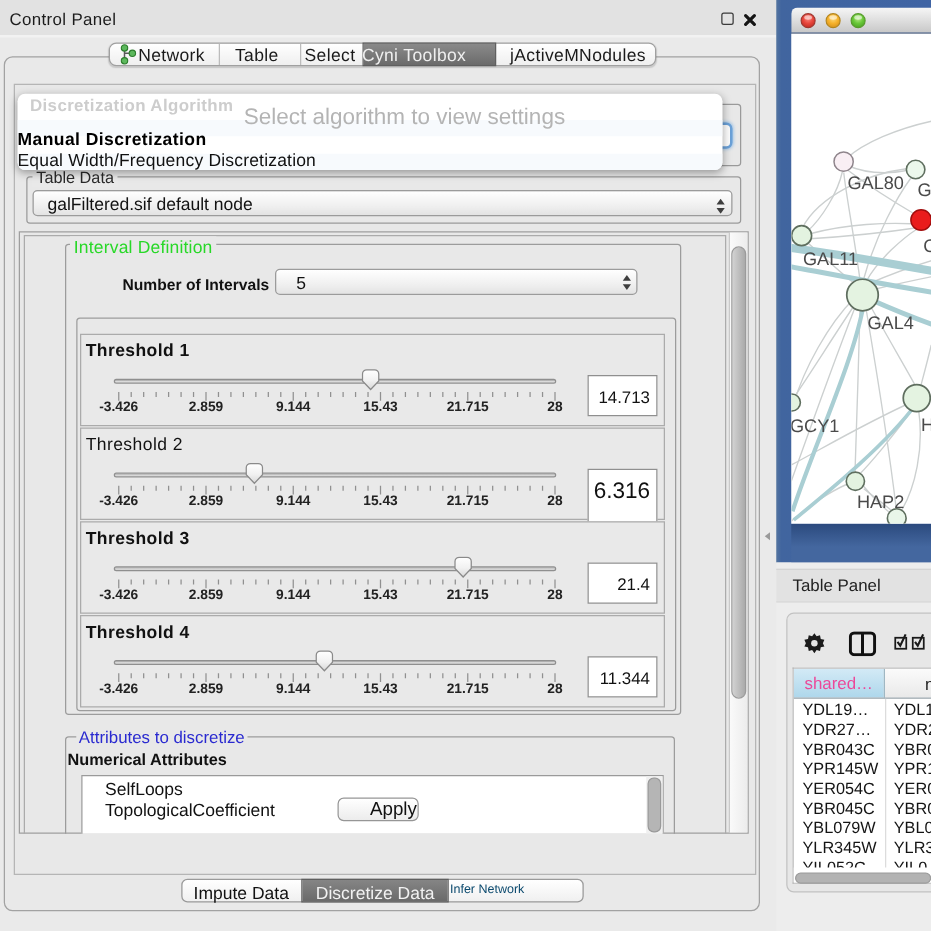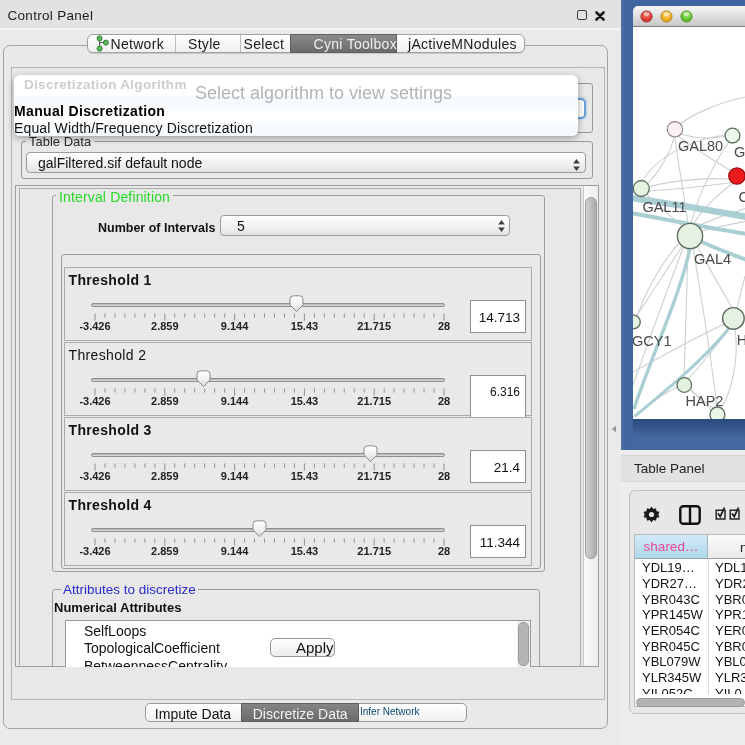--- a/index.html
+++ b/index.html
@@ -33,23 +33,23 @@
 <div class="abs" style="left:289.5px;top:33.5px;width:107.5px;height:19.5px;background:linear-gradient(#8a8a8a,#6b6b6b);border:1px solid #5f5f5f"></div>
 <div class="abs" style="left:174.6px;top:34.5px;width:1px;height:17.5px;background:#bcbcbc"></div>
 <div class="abs" style="left:239.7px;top:34.5px;width:1px;height:17.5px;background:#bcbcbc"></div>
 <svg class="abs" style="left:94.5px;top:35px" width="15" height="17" viewBox="0 0 15 17">
 <path d="M4.6,3.3 L4.6,13.6 M4.6,7.5 L10.9,7.5" stroke="#5a5a5a" stroke-width="1.2" fill="none"></path>
 <circle cx="4.6" cy="3.3" r="2.55" fill="#5cb85c" stroke="#2e7d2e" stroke-width="0.9"></circle>
 <circle cx="10.9" cy="7.6" r="2.55" fill="#5cb85c" stroke="#2e7d2e" stroke-width="0.9"></circle>
 <circle cx="4.6" cy="13.6" r="2.55" fill="#5cb85c" stroke="#2e7d2e" stroke-width="0.9"></circle>
   </svg>
 <div class="abs" style="left:110.5px;top:36px;font-size:14px;letter-spacing:0.3px;color:#1a1a1a">Network</div>
-<div class="abs" style="left:188px;top:36px;font-size:14px;letter-spacing:0.3px;color:#1a1a1a">Style</div>
+<div class="abs" style="left:188px;top:36px;font-size:14px;letter-spacing:0.3px;color:#1a1a1a">Table</div>
 <div class="abs" style="left:243.6px;top:36px;font-size:14px;letter-spacing:0.3px;color:#1a1a1a">Select</div>
-<div class="abs" style="left:289.5px;top:36px;width:107.5px;text-align:right;font-size:14px;letter-spacing:0.3px;color:#efefef">Cyni Toolbox</div>
+<div class="abs" style="left:289.5px;top:36px;width:107.5px;text-align:left;font-size:14px;letter-spacing:0.3px;color:#efefef">Cyni Toolbox</div>
 <div class="abs" style="left:408px;top:36px;font-size:14px;letter-spacing:0.3px;color:#1a1a1a">jActiveMNodules</div>
 
 <div class="abs" style="left:20.5px;top:83px;width:572px;height:50px;border:1px solid #9a9a9a;border-radius:3px"></div>
 <div class="abs" style="left:560px;top:97.5px;width:26px;height:21.5px;border:2px solid #6ba1d8;border-radius:5px;background:#fdfdfd;box-shadow:0 0 3px #86b7e6"></div>
 
 <div class="abs" style="left:20.5px;top:141px;width:572px;height:37.5px;border:1px solid #9a9a9a;border-radius:3px"></div>
 <div class="abs" style="left:26px;top:134px;font-size:13px;color:#2a2a2a;background:#e9e9e9;padding:0 3px">Table Data</div>
 <div class="abs" style="left:25.5px;top:151.5px;width:560px;height:21.5px;border:1px solid #9b9b9b;border-radius:4px;background:linear-gradient(#ffffff,#ededed 70%,#e3e3e3)"></div>
 <div class="abs" style="left:38px;top:155px;font-size:14px;color:#111">galFiltered.sif default node</div>
 <svg class="abs" style="left:572.5px;top:158.5px" width="7" height="12" viewBox="0 0 7 12">
@@ -171,21 +171,21 @@
         </svg>
 <div style="position:absolute;left:60.0px;top:394.5px;width:70px;text-align:center;font-size:11px;font-weight:bold;color:#222">-3.426</div>
         <div style="position:absolute;left:129.8px;top:394.5px;width:70px;text-align:center;font-size:11px;font-weight:bold;color:#222">2.859</div>
         <div style="position:absolute;left:199.6px;top:394.5px;width:70px;text-align:center;font-size:11px;font-weight:bold;color:#222">9.144</div>
         <div style="position:absolute;left:269.4px;top:394.5px;width:70px;text-align:center;font-size:11px;font-weight:bold;color:#222">15.43</div>
         <div style="position:absolute;left:339.2px;top:394.5px;width:70px;text-align:center;font-size:11px;font-weight:bold;color:#222">21.715</div>
         <div style="position:absolute;left:409.0px;top:394.5px;width:70px;text-align:center;font-size:11px;font-weight:bold;color:#222">28</div>
 <svg style="position:absolute;left:195.7px;top:370.0px" width="15" height="18" viewBox="0 0 15 18">
           <path d="M1,4.2 A3.4,3.4 0 0 1 4.4,0.8 L10.6,0.8 A3.4,3.4 0 0 1 14,4.2 L14,9.8 L7.5,16.6 L1,9.8 Z" fill="url(#thg)" stroke="#8a8a8a" stroke-width="1"></path>
         </svg>
-<div style="position:absolute;left:470px;top:375.0px;width:56px;height:46px;border:1px solid #8f8f8f;background:#fff;font-size:12px;color:#111;text-align:right;line-height:33px;padding-right:5px">6.316</div>
+<div style="position:absolute;left:470px;top:375.0px;width:56px;height:46px;border:1px solid #8f8f8f;background:#fff;font-size:18px;color:#111;text-align:right;line-height:33px;padding-right:5px">6.316</div>
 
 <div style="position:absolute;left:63.5px;top:416.5px;width:468px;height:74px;border:1px solid #ababab;background:#e9e9e9"></div>
 <div style="position:absolute;left:68.5px;top:421.5px;font-size:14px;letter-spacing:0.35px;font-weight:bold;color:#111">Threshold 3</div>
 <div style="position:absolute;left:91px;top:453.0px;width:354px;height:4px;border:1px solid #8f8f8f;border-radius:3px;background:linear-gradient(#9e9e9e,#dcdcdc 55%,#cfcfcf)"></div>
 <svg style="position:absolute;left:91px;top:463.0px" width="360" height="9" viewBox="0 0 360 9">
           <line x1="4.00" y1="0.5" x2="4.00" y2="7.6" stroke="#909090" stroke-width="1"></line>
           <line x1="13.97" y1="0.5" x2="13.97" y2="4.6" stroke="#909090" stroke-width="1"></line>
           <line x1="23.94" y1="0.5" x2="23.94" y2="4.6" stroke="#909090" stroke-width="1"></line>
           <line x1="33.91" y1="0.5" x2="33.91" y2="4.6" stroke="#909090" stroke-width="1"></line>
           <line x1="43.89" y1="0.5" x2="43.89" y2="4.6" stroke="#909090" stroke-width="1"></line>
@@ -283,21 +283,20 @@
           <path d="M1,4.2 A3.4,3.4 0 0 1 4.4,0.8 L10.6,0.8 A3.4,3.4 0 0 1 14,4.2 L14,9.8 L7.5,16.6 L1,9.8 Z" fill="url(#thg)" stroke="#8a8a8a" stroke-width="1"></path>
         </svg>
 <div style="position:absolute;left:470px;top:525.0px;width:56px;height:33px;border:1px solid #8f8f8f;background:#fff;font-size:13.5px;color:#111;text-align:right;line-height:33px;padding-right:5px">11.344</div>
 
 <div class="abs" style="left:51.5px;top:588.5px;width:488.5px;height:120px;border:1px solid #9c9c9c;border-radius:3px"></div>
 <div class="abs" style="left:61px;top:581.5px;font-size:13.5px;color:#2a2ad0;background:#e8e8e8;padding:0 2px">Attributes to discretize</div>
 <div class="abs" style="left:54px;top:600px;font-size:13px;font-weight:bold;color:#111">Numerical Attributes</div>
 <div class="abs" style="left:65px;top:619.5px;width:466px;height:80px;border:1px solid #9a9a9a;background:#fff"></div>
 <div class="abs" style="left:84px;top:622.5px;font-size:14px;color:#111">SelfLoops</div>
 <div class="abs" style="left:84px;top:640px;font-size:14px;color:#111">TopologicalCoefficient</div>
-<div class="abs" style="left:84px;top:657.5px;font-size:14px;color:#111">BetweennessCentrality</div>
 <div class="abs" style="left:517px;top:620.5px;width:13px;height:46px;background:#f0f0f0"></div>
 <div class="abs" style="left:518px;top:621.5px;width:11px;height:44px;border-radius:5px;background:#b5b5b5;border:1px solid #9a9a9a"></div>
 </div>
 </div>
 </div>
 
 <div class="abs" style="left:582.5px;top:185.5px;width:15.5px;height:480px;background:linear-gradient(to right,#fafafa,#ececec);border-left:1px solid #c9c9c9"></div>
 <div class="abs" style="left:584.5px;top:197px;width:12px;height:362px;border-radius:6px;background:linear-gradient(to right,#d2d2d2,#aaaaaa);border:1px solid #9b9b9b"></div>
 
 <div class="abs" style="left:14px;top:74.5px;width:563.5px;height:61.5px;background:#ffffff;border-radius:6px;box-shadow:0 2px 7px rgba(0,0,0,0.35);overflow:hidden">

